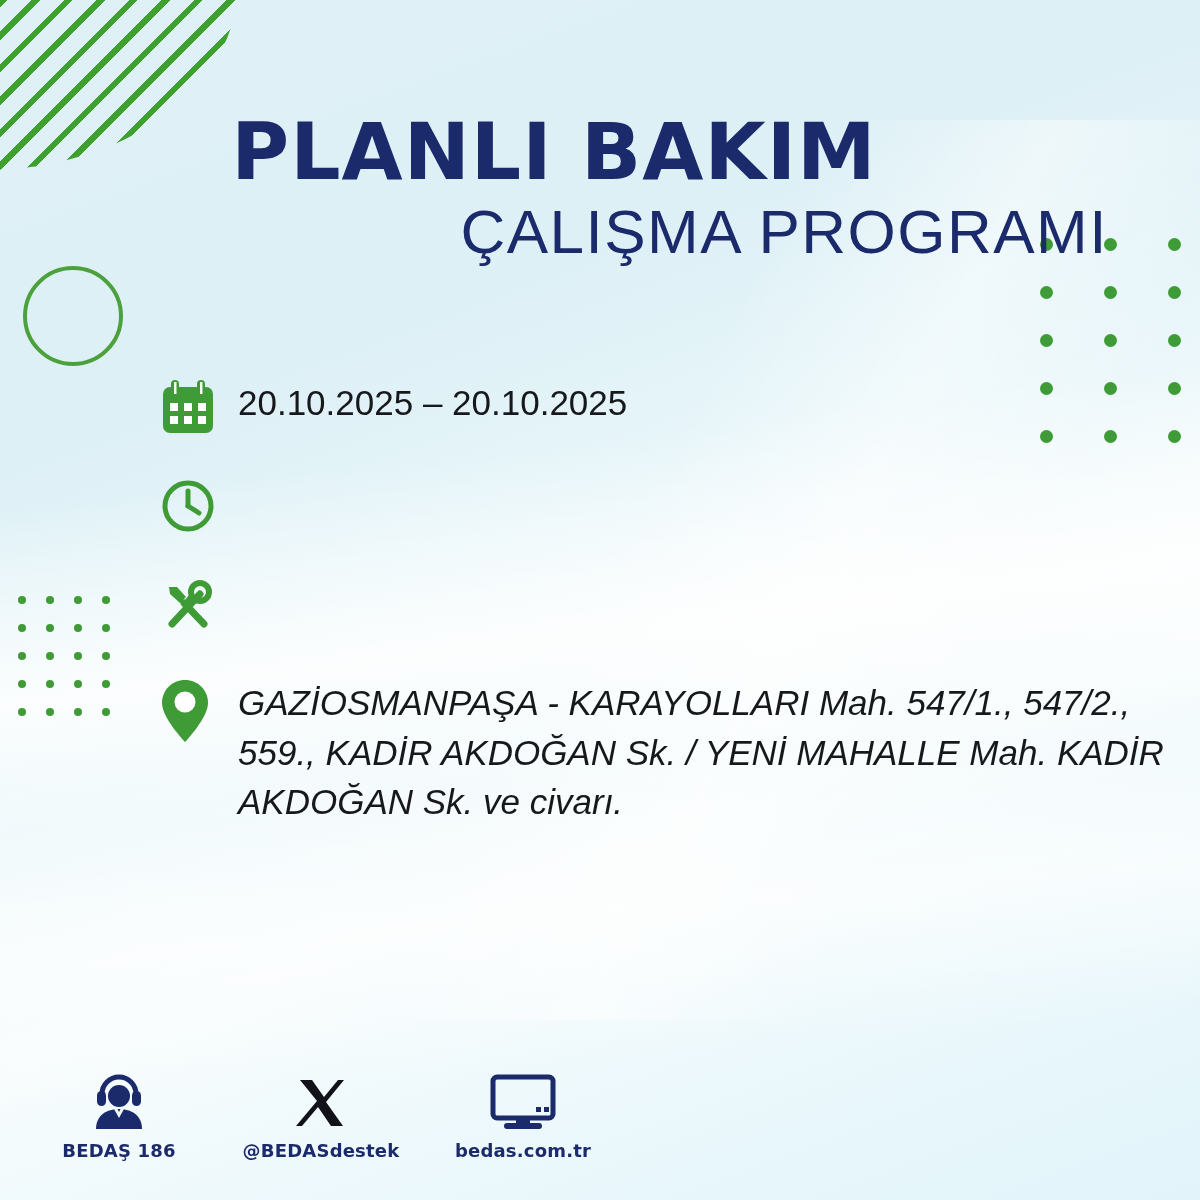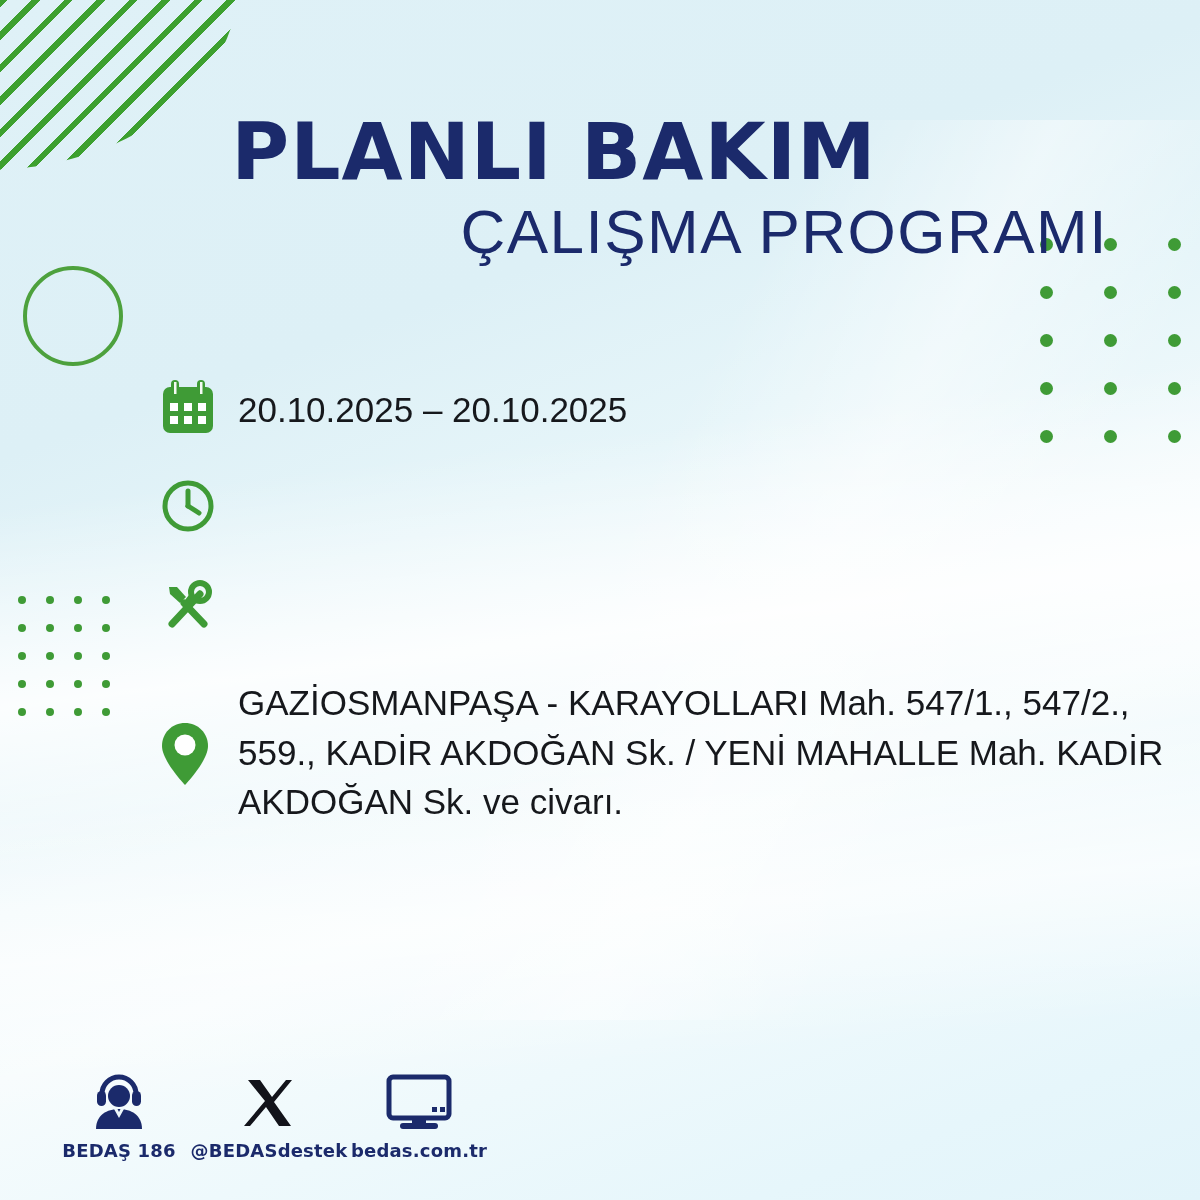--- a/index.html
+++ b/index.html
@@ -150,24 +150,24 @@
 
   
   .info {
     position: absolute;
     left: 160px;
     top: 376px;
     width: 1010px;
   }
   .row {
     display: flex;
-    align-items: center;
+    align-items: flex-start;
     margin-bottom: 34px;
   }
-  .row:last-child { margin-bottom: 0; }
+  .row:last-child { margin-bottom: 0; font-style: italic; }
   .row-icon {
     flex: 0 0 78px;
     height: 64px;
     display: flex;
     align-items: flex-start;
     justify-content: flex-start;
     padding-top: 2px;
   }
   .row-text {
     font-family: "Liberation Sans", sans-serif;
@@ -178,20 +178,21 @@
   }
   .row-address .row-text { max-width: 930px; }
 
   
   .contacts {
     position: absolute;
     left: 44px;
     top: 1070px;
     display: flex;
     align-items: flex-end;
+    gap: 52px;
   }
   .contact {
     width: 150px;
     display: flex;
     flex-direction: column;
     align-items: center;
     gap: 10px;
   }
   .contact-label {
     font-family: "DejaVu Sans", sans-serif;

